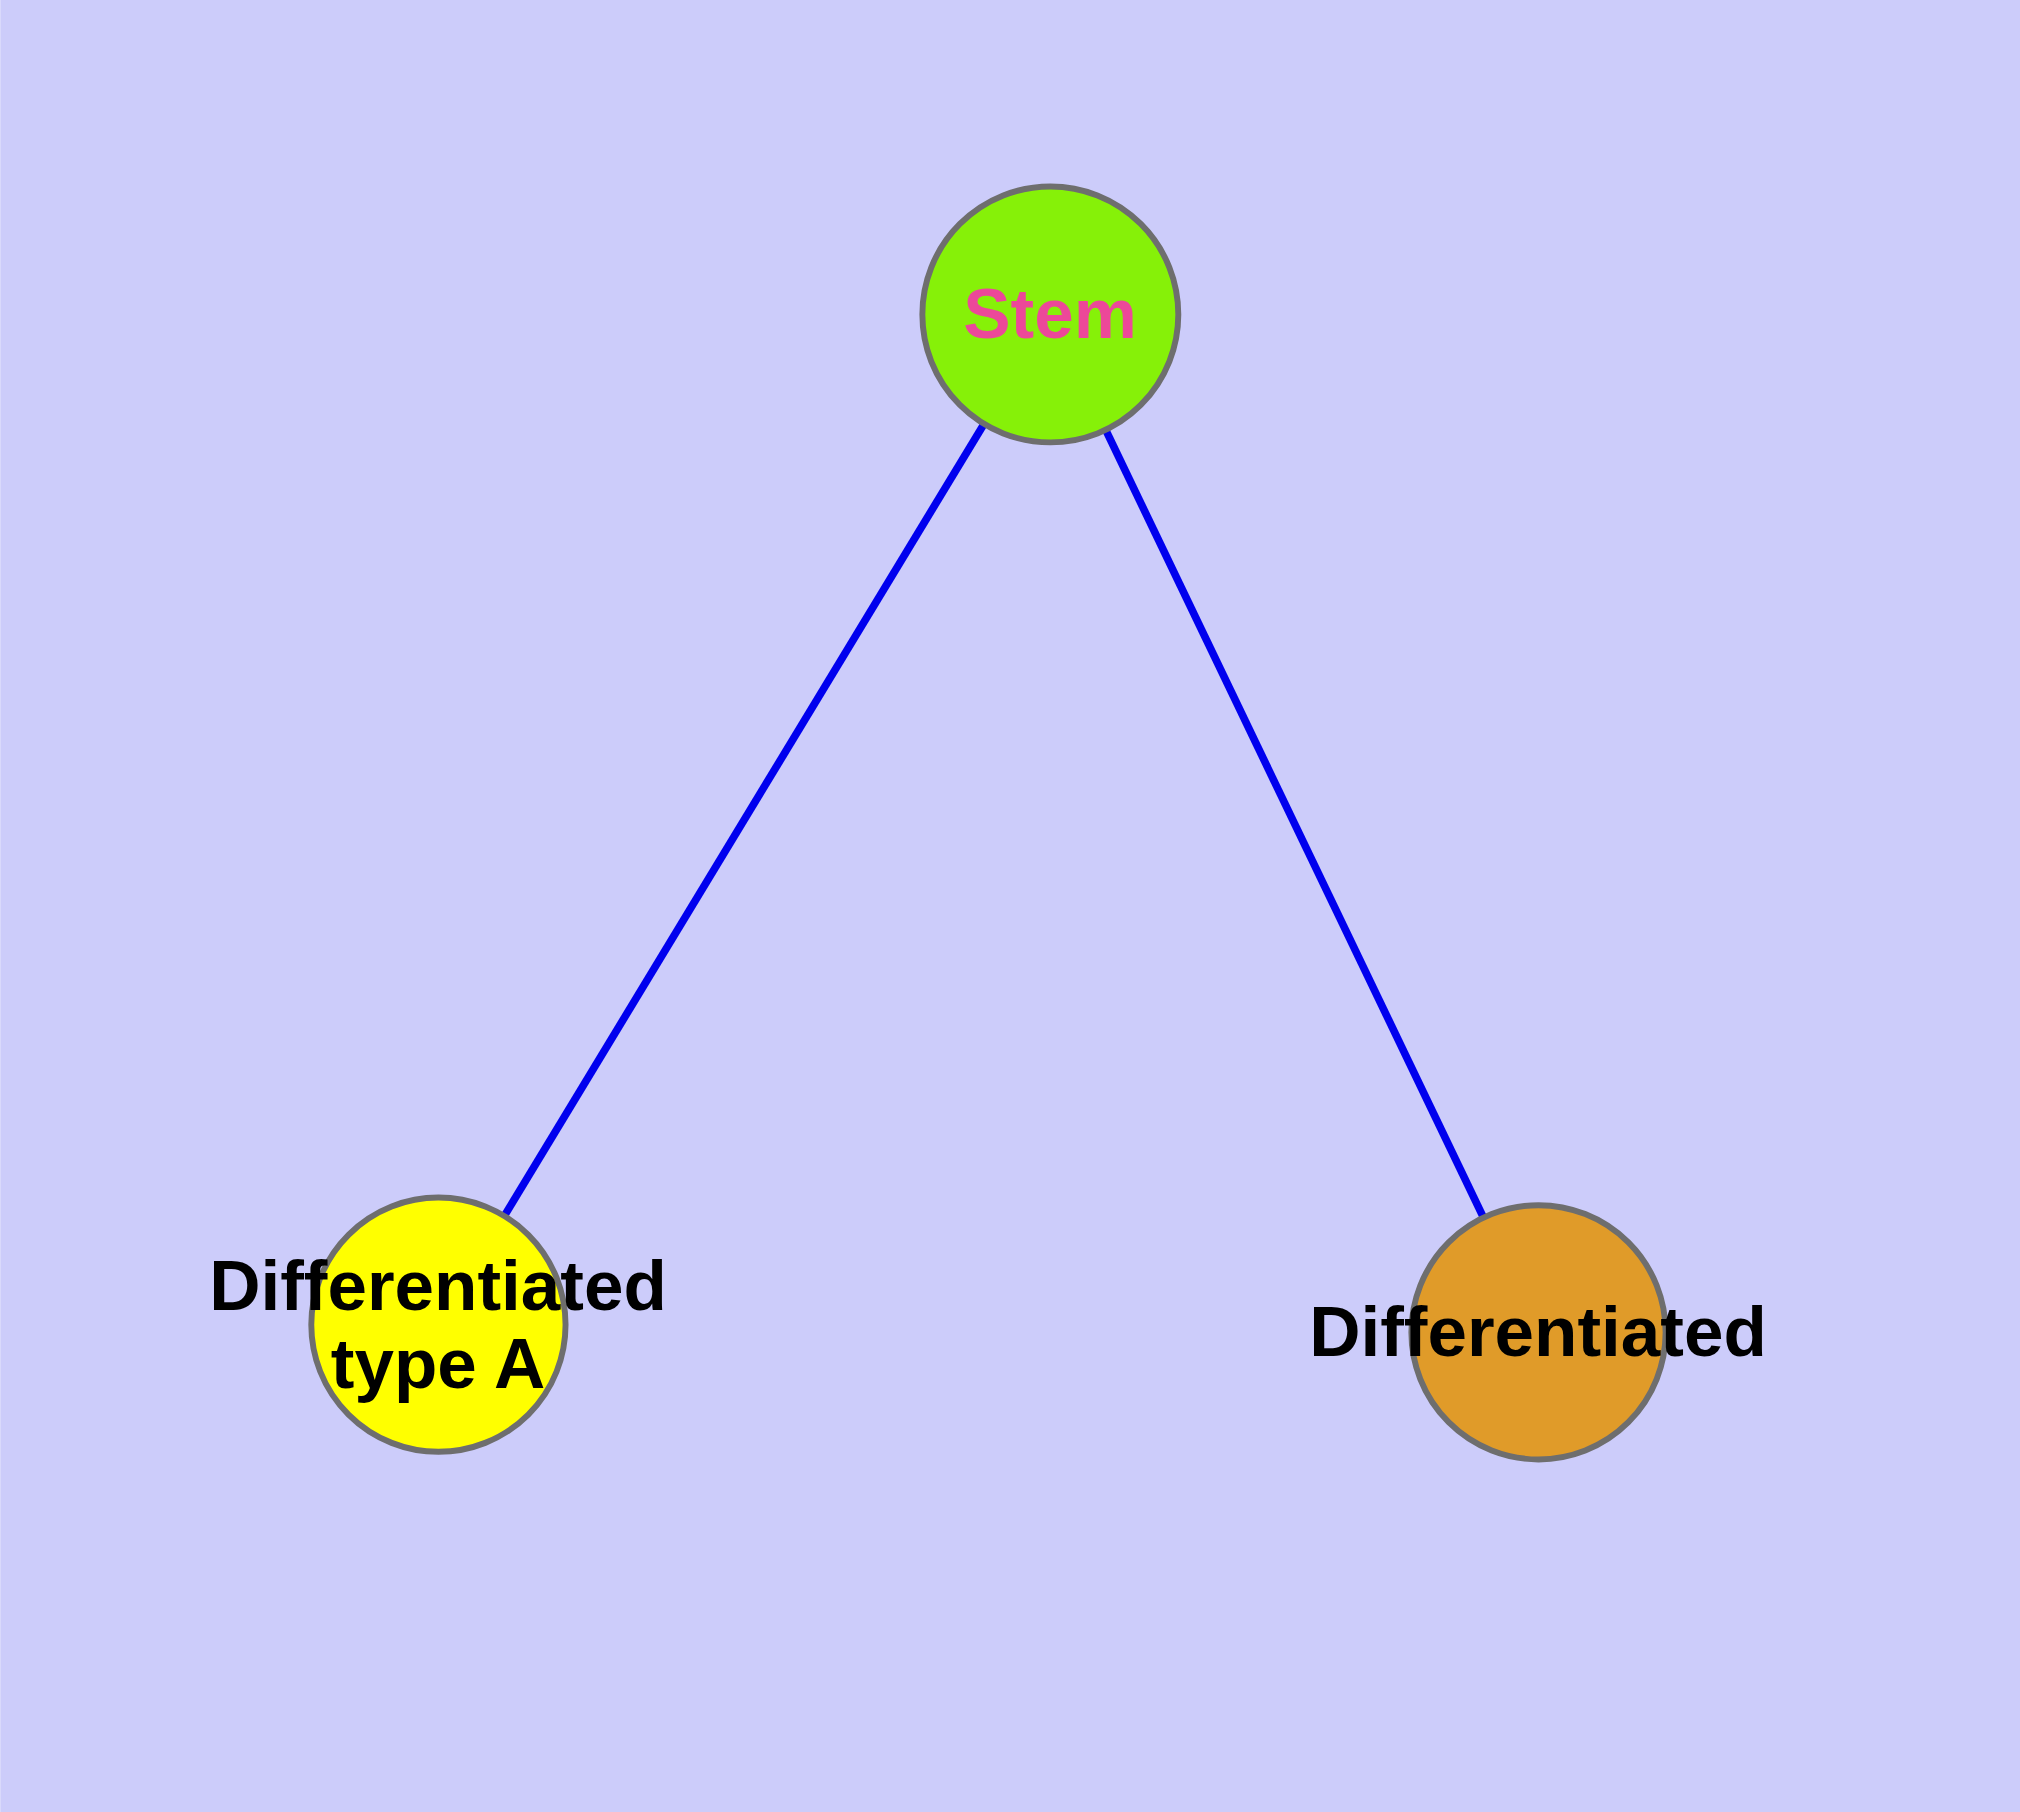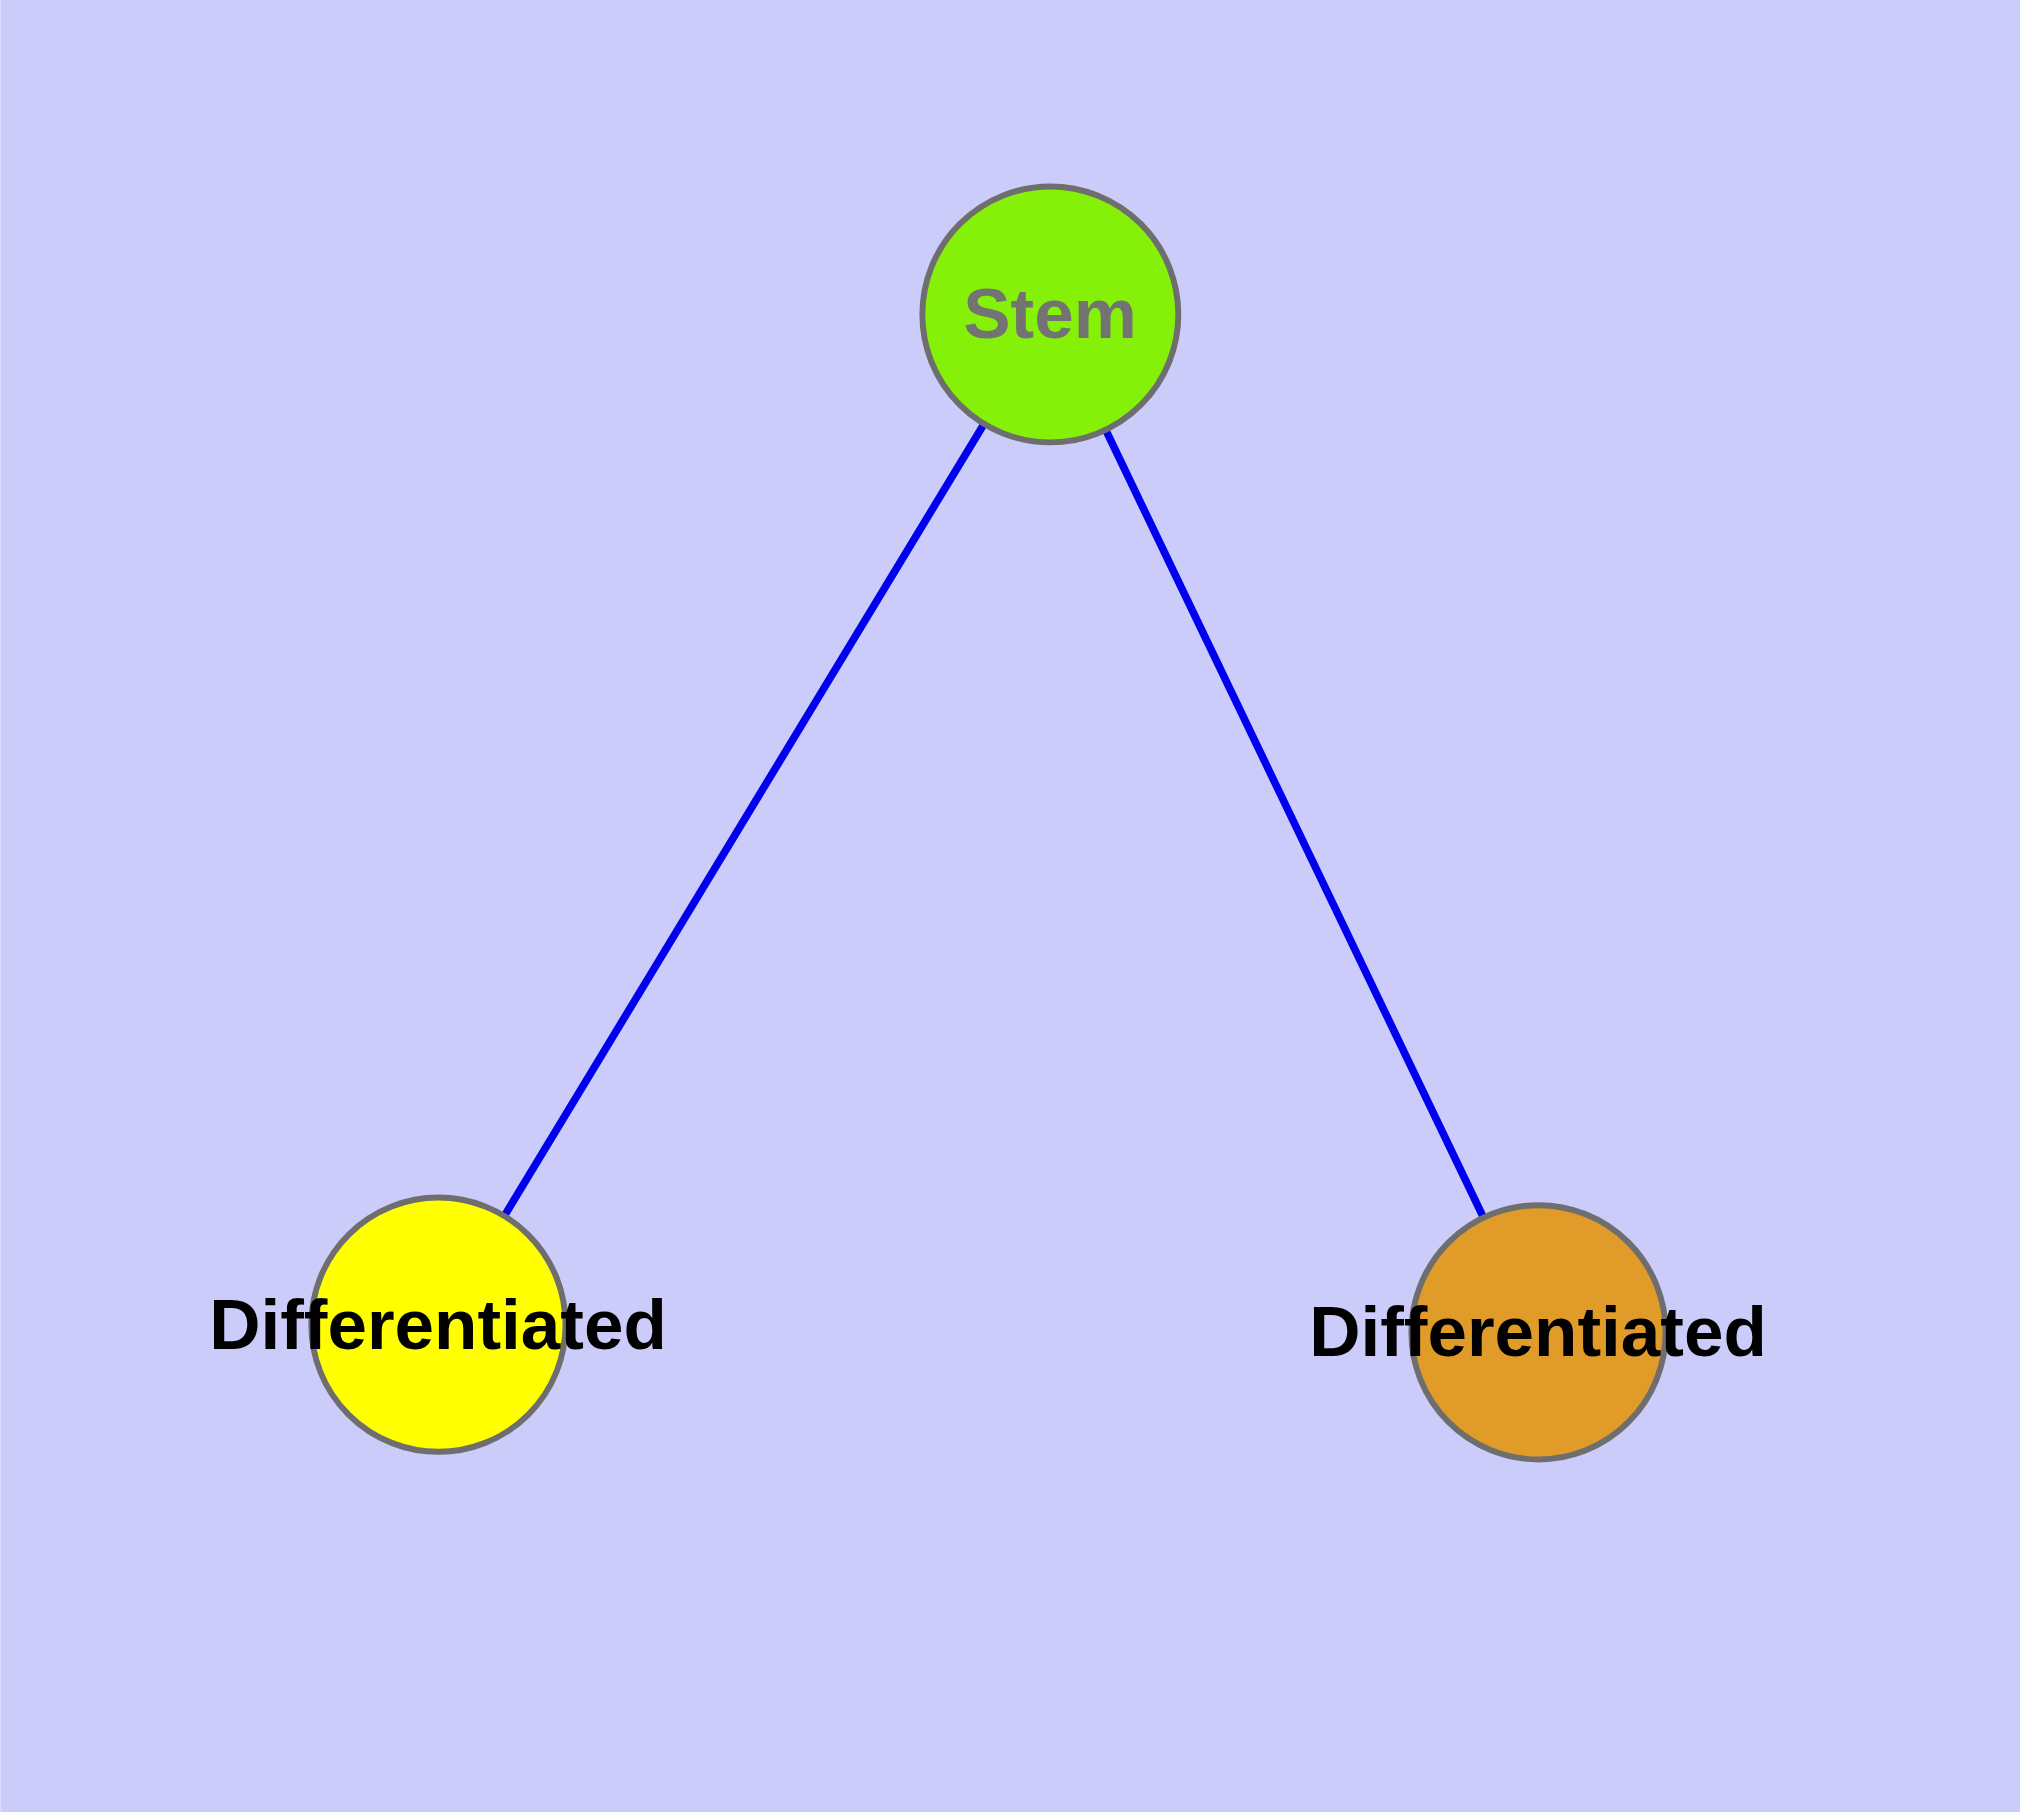--- a/index.html
+++ b/index.html
@@ -51,24 +51,25 @@
         <line x1="1239" y1="371" x2="517" y2="1563" stroke="#0000ee" stroke-width="9" stroke-linecap="butt"></line>
         <line x1="1239" y1="371" x2="1815" y2="1572" stroke="#0000ee" stroke-width="9" stroke-linecap="butt"></line>
       </g>
     <g id="node-layer">
         <circle cx="1239" cy="371" r="151" fill="#86f108" stroke="#6e6e6e" stroke-width="7"></circle>
         <circle cx="517" cy="1563" r="150" fill="#ffff00" stroke="#6e6e6e" stroke-width="7"></circle>
         <circle cx="1815" cy="1572" r="150" fill="#e09b29" stroke="#6e6e6e" stroke-width="7"></circle>
       </g>
   </svg>
   <div id="label-layer">
-      <div class="node-label label-big" style="left: 1050px; top: 314px; font-size: 71px; color: #737373;">
+      <div class="node-label label-big" style="left: 1050px; top: 314px; font-size: 71px; color: #ec4899;">
         <div>Stem</div>
       </div>
       <div class="node-label label-big" style="left: 438px; top: 1325px; font-size: 71px; color: rgb(0, 0, 0);">
         <div>Differentiated</div>
+        <div>type A</div>
       </div>
       <div class="node-label label-big" style="left: 1538px; top: 1332px; font-size: 71px; color: rgb(0, 0, 0);">
         <div>Differentiated</div>
       </div>
     </div>
 </div>
 
 
 </body></html>

